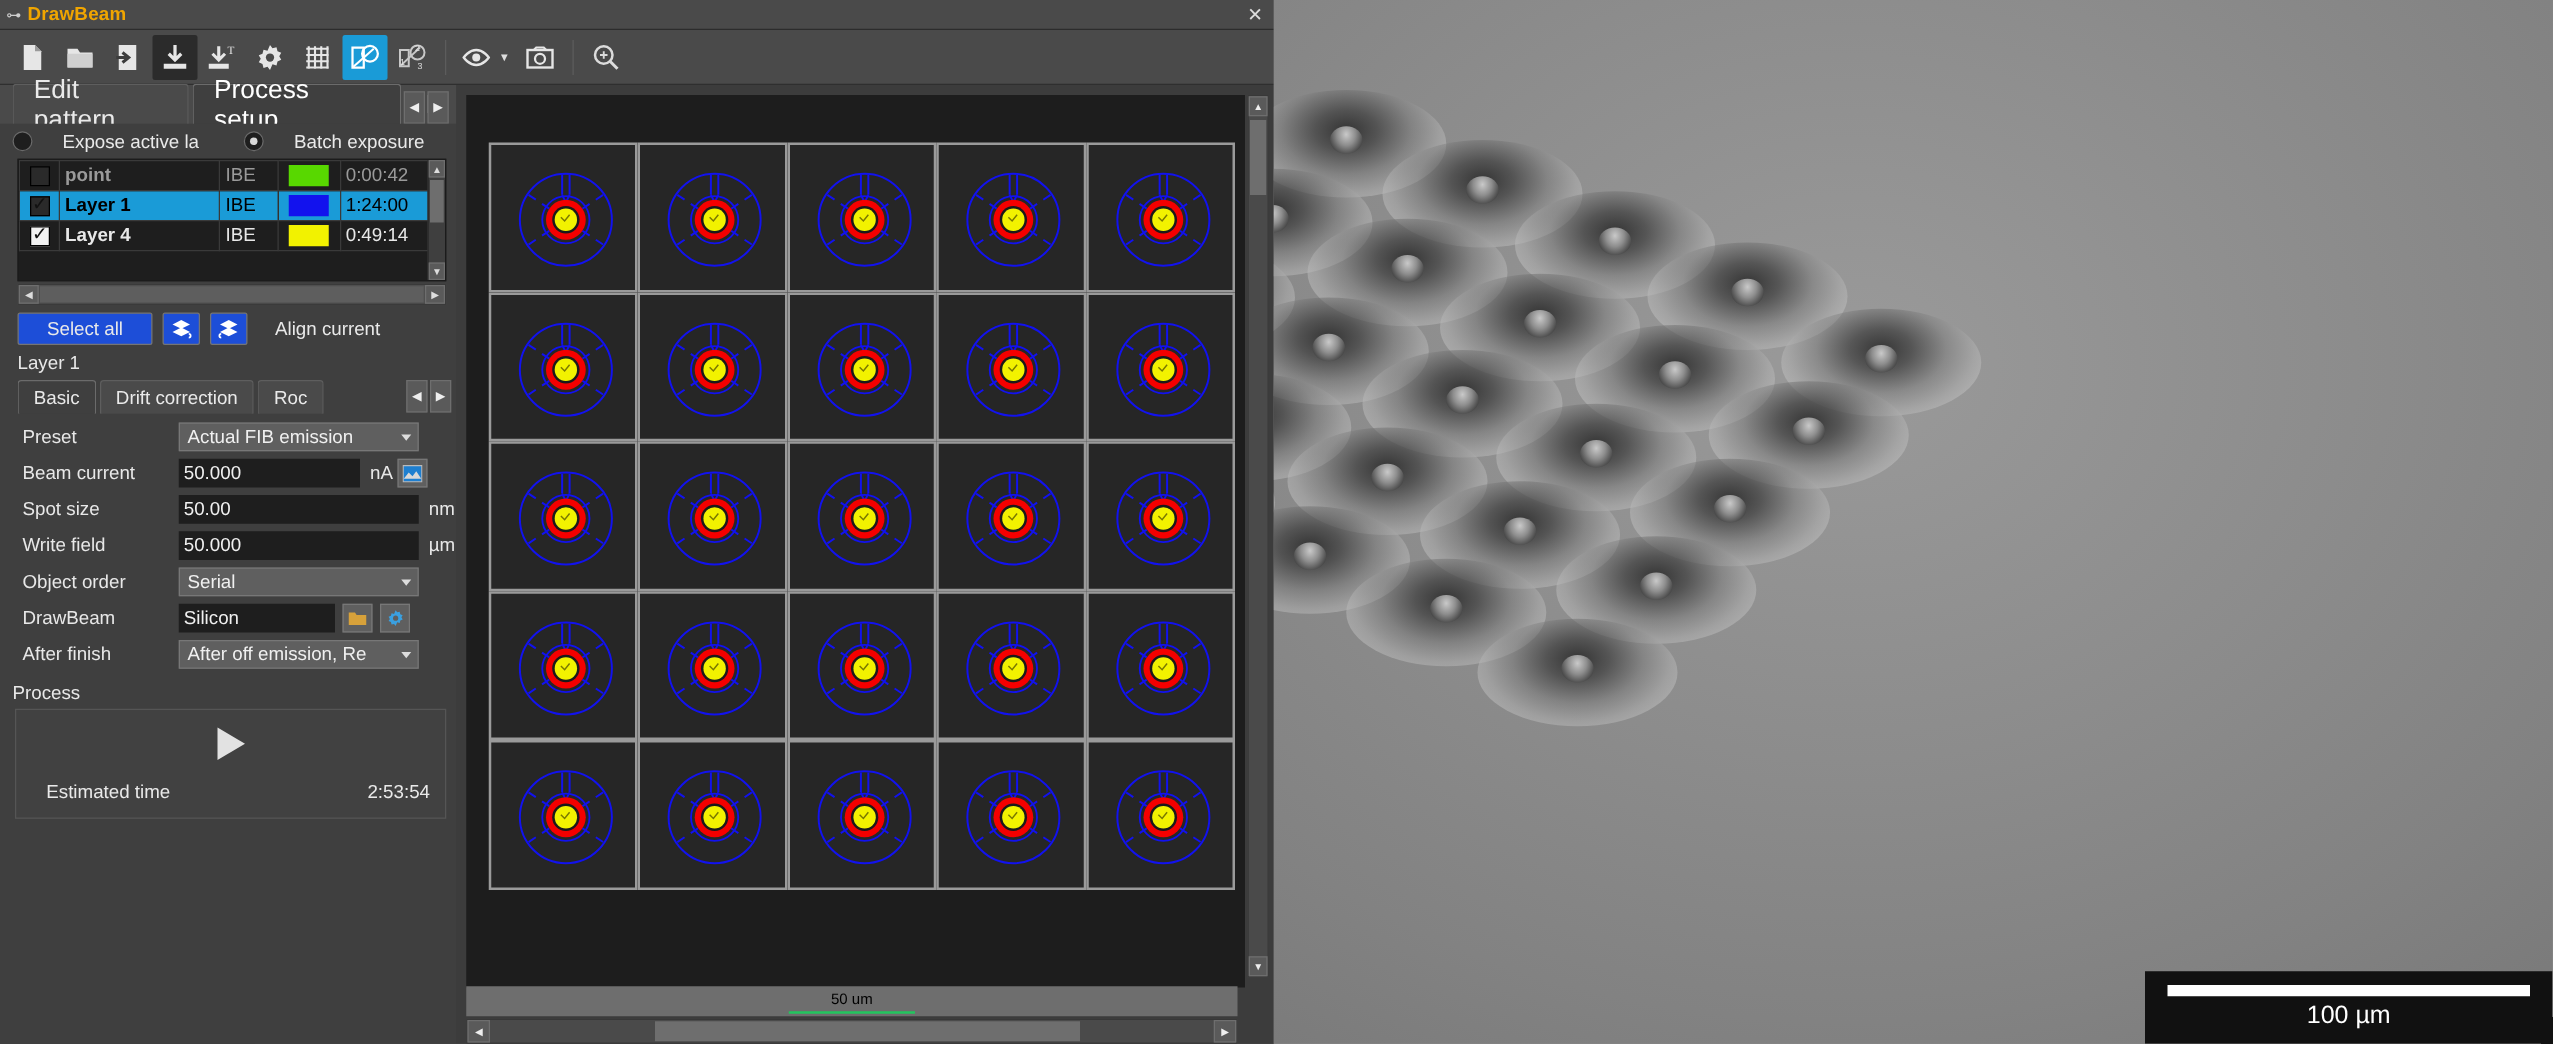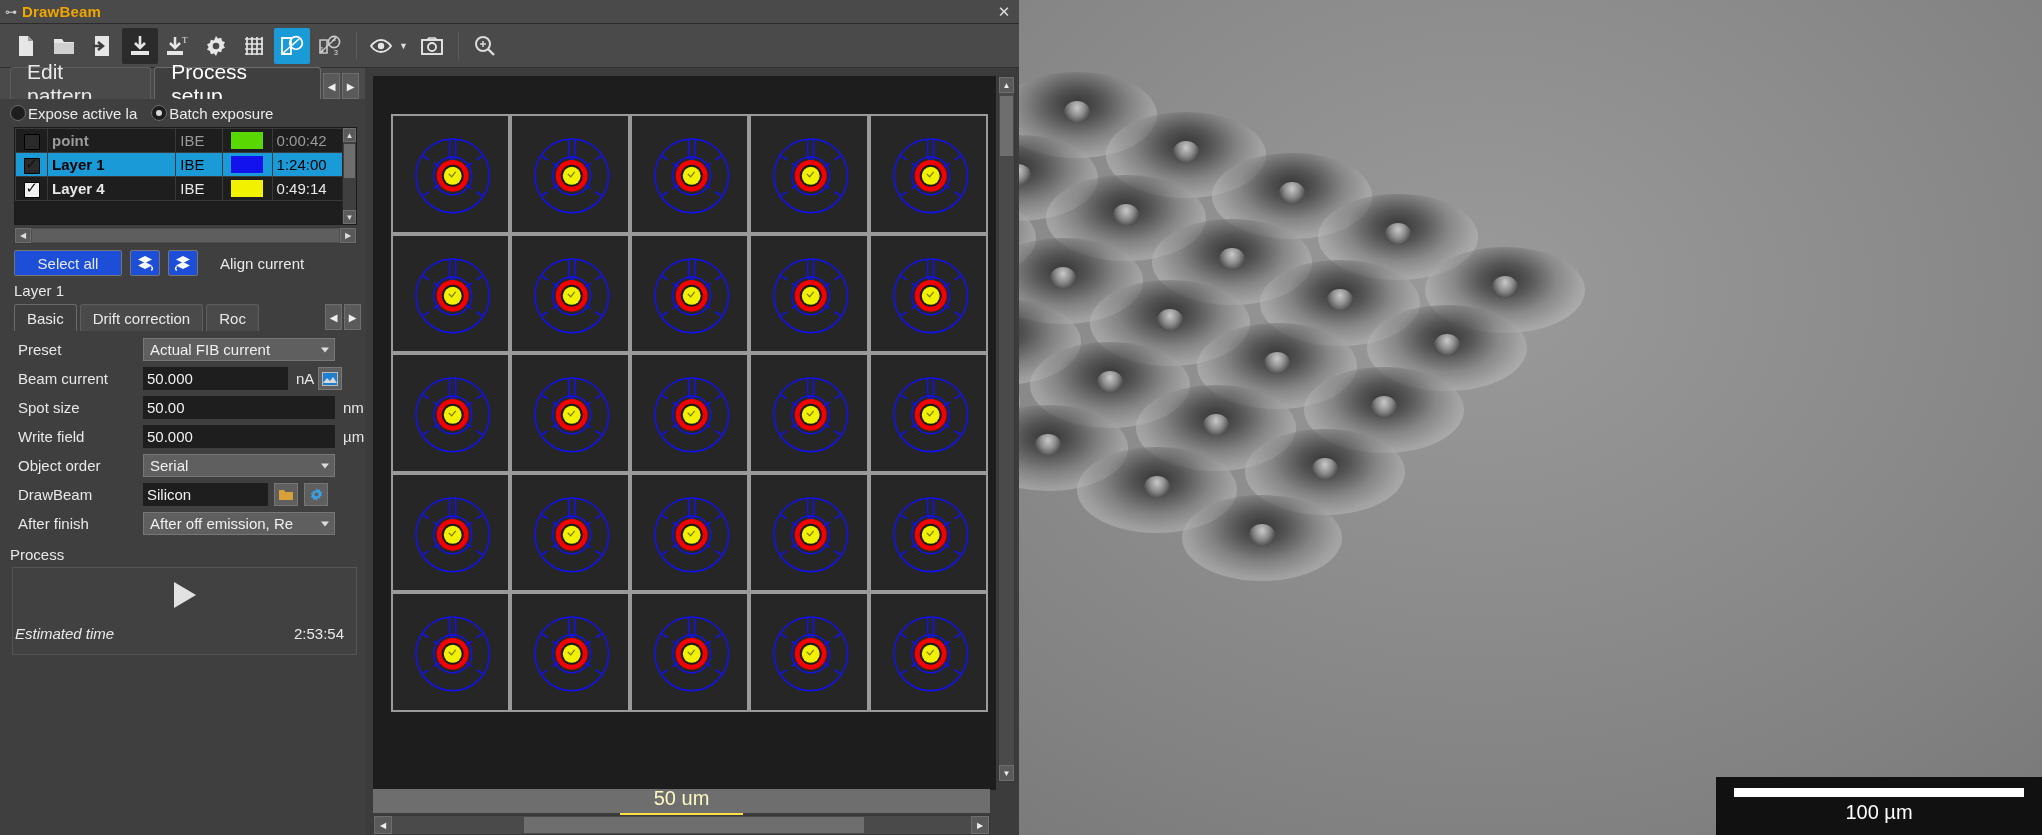--- a/index.html
+++ b/index.html
@@ -39,21 +39,21 @@
   .tab { height:29px; padding:16px 16px; display:flex; align-items:center; font-size:21px;
          background:#4a4a4a; border:1px solid #5e5e5e; border-bottom:none;
          border-radius:3px 3px 0 0; color:#eaeaea; cursor:pointer; margin-right:3px;}
   .tab.active { background:#3f3f3f; border-color:#6b6b6b; color:#ffffff; }
   .tab.plain  { border:none; background:transparent;}
   .tabnav { position:absolute; right:6px; bottom:1px; display:flex; gap:2px;}
   .navbtn { width:17px; height:26px; background:#5a5a5a; border:1px solid #6e6e6e;
             display:flex; align-items:center; justify-content:center; color:#eee; font-size:10px;
             cursor:pointer;}
 
-  .radiorow { height:26px; display:flex; align-items:center; gap:2px; padding:2px 4px 0 10px;
+  .radiorow { height:26px; display:flex; align-items:center; gap:24px; padding:2px 4px 0 10px;
               font-size:15px; color:#eaeaea; overflow:hidden; white-space:nowrap;}
   .radio { width:16px; height:16px; border-radius:50%; background:#1e1e1e; border:1px solid #6a6a6a;
            position:relative; flex:none;}
   .radio.on::after { content:""; position:absolute; left:4px; top:4px; width:6px; height:6px;
                      border-radius:50%; background:#d8d8d8;}
   .radiorow .lbl { margin-right:12px; }
 
   
   .layerbox { margin:2px 8px 0 14px; border:1px solid #1b1b1b; background:#1e1e1e;
               height:98px; position:relative; overflow:hidden;}
@@ -115,41 +115,41 @@
   .funit { font-size:15px; color:#e8e8e8; margin-left:8px; }
   .iconbtn { width:24px; height:23px; background:#5f5f5f; border:1px solid #777;
              display:flex; align-items:center; justify-content:center; margin-left:4px; cursor:pointer;}
 
   .sectionhdr { font-size:15px; color:#e9e9e9; padding:8px 0 4px 10px; }
   .procbox { margin:0 8px 0 12px; border:1px solid #555; background:#414141; height:88px;
              position:relative; }
   .playbtn { position:absolute; left:50%; top:14px; transform:translateX(-50%);
              width:0; height:0; border-top:13px solid transparent; border-bottom:13px solid transparent;
              border-left:22px solid #e2e2e2; cursor:pointer;}
-  .esttime { position:absolute; left:2px; bottom:12px; font-size:15px; color:#e9e9e9;font-style:italic;}
+  .esttime { position:absolute; left:24px; bottom:12px; font-size:15px; color:#e9e9e9;}
   .esttimeval { position:absolute; right:12px; bottom:12px; font-size:15px; color:#e9e9e9;}
 
   
   #canvaswrap { position:absolute; left:365px; top:68px; right:0; bottom:0; background:#3c3c3c;}
   #canvas { position:absolute; left:0; top:0; right:23px; bottom:45px; background:#1d1d1d;
             margin:8px 0 0 8px;}
   #gridarea { position:absolute; left:18px; top:38px; width:597px; height:598px; }
   .gcell { position:absolute; border:2px solid #9a9a9a; background:#262626;}
 
   #canvVScroll { position:absolute; right:4px; top:8px; bottom:53px; width:17px;
                  background:#4a4a4a; border:1px solid #383838;}
   #canvVScroll .up,#canvVScroll .dn { height:16px; background:#5a5a5a; border:1px solid #6e6e6e;
                  display:flex; align-items:center; justify-content:center; font-size:8px; color:#eee;}
   #canvVScroll .dn { position:absolute; bottom:0; left:0; right:0;}
   #canvVScroll .thumb { position:absolute; left:1px; top:19px; width:13px; height:60px; background:#6e6e6e;}
 
   #scalebarC { position:absolute; left:8px; right:29px; bottom:22px; height:24px;
                background:#6e6e6e; display:flex; align-items:center; justify-content:center;}
-  #scalebarC .sb { font-size:20px; color:#fef9c3; position:relative; padding:0 34px 3px 34px;
-                   border-bottom:2px solid #fde047;}
+  #scalebarC .sb { font-size:12px; color:#000000; position:relative; padding:0 34px 3px 34px;
+                   border-bottom:2px solid #22c55e;}
   #canvHScroll { position:absolute; left:8px; right:29px; bottom:0; height:20px;
                  background:#4a4a4a; border:1px solid #383838; display:flex; align-items:center;}
   #canvHScroll .lft,#canvHScroll .rgt { width:18px; height:18px; background:#5a5a5a;
                  border:1px solid #6e6e6e; display:flex; align-items:center; justify-content:center;
                  font-size:8px; color:#eee;}
   #canvHScroll .rgt { margin-left:auto;}
   #canvHScroll .thumb { position:absolute; left:150px; width:340px; height:16px; background:#6e6e6e;}
 
   
   #sem { position:absolute; left:1019px; top:0; width:1023px; height:835px;
@@ -356,21 +356,21 @@
         <div class="tabnav" style="right:4px;bottom:1px">
           <div class="navbtn">◀</div>
           <div class="navbtn">▶</div>
         </div>
       </div>
 
       <div class="form">
         <div class="frow">
           <span class="flab">Preset</span>
           <span class="fsel" style="width:192px">
-            <span>Actual FIB current</span>
+            <span>Actual FIB emission</span>
             <span class="arw"></span>
           </span>
         </div>
         <div class="frow">
           <span class="flab">Beam current</span>
           <span class="fin" style="width:145px">50.000</span>
           <span class="funit">nA</span>
           <span class="iconbtn">
             <svg width="16" height="14" viewBox="0 0 16 14">
                 <rect x="0.5" y="0.5" width="15" height="13" fill="#1e7fd0" stroke="#bbb"></rect>

